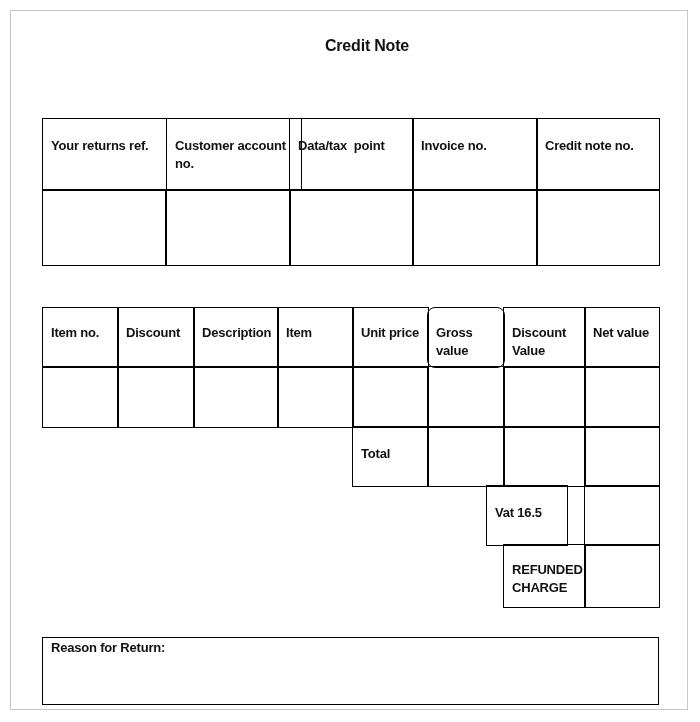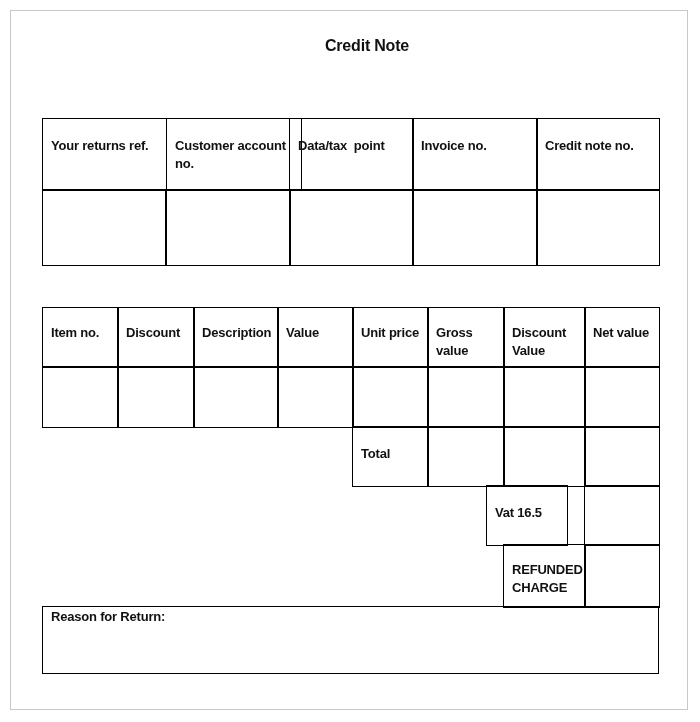--- a/index.html
+++ b/index.html
@@ -6,21 +6,21 @@
   body { width:700px; height:722px; position:relative; overflow:hidden;
          font-family:"Liberation Sans", "DejaVu Sans", sans-serif; color:#111; }
   .page { position:absolute; left:10px; top:10px; width:678px; height:700px;
           border:1px solid #c8c8c8; background:#fff; box-sizing:border-box; }
   .title { position:absolute; left:0; width:700px; top:37px; text-align:center;
            font-weight:bold; font-size:16px; letter-spacing:-0.2px;padding-left:17px; }
   .cell { position:absolute; box-sizing:border-box; border:1.5px solid #000;
           font-weight:bold; font-size:13px; line-height:18px; padding:18px 6px 0 8px;
           letter-spacing:-0.2px;margin-top:36px; }
   .cell.tight { padding-top:16px; }
-  .reason { position:absolute; left:42px; top:606px; width:617px; height:68px;
+  .reason { position:absolute; left:42px; top:637px; width:617px; height:68px;
             box-sizing:border-box; border:1.5px solid #000; padding:1px 8px;
             font-weight:bold; font-size:13px; line-height:18px; letter-spacing:-0.2px; }
 </style>
 </head>
 <body>
 
 <div class="page"></div>
 
 <div class="title">Credit Note</div>
 
@@ -32,23 +32,23 @@
 
 <div class="cell" style="left:42px;top:153px;width:125px;height:77px;"></div>
 <div class="cell" style="left:165px;top:153px;width:126px;height:77px;"></div>
 <div class="cell" style="left:289px;top:153px;width:125px;height:77px;"></div>
 <div class="cell" style="left:412px;top:153px;width:126px;height:77px;"></div>
 <div class="cell" style="left:536px;top:153px;width:124px;height:77px;"></div>
 
 <div class="cell tight" style="left:42px;top:271px;width:77px;height:61px;">Item no.</div>
 <div class="cell tight" style="left:117px;top:271px;width:78px;height:61px;">Discount</div>
 <div class="cell tight" style="left:193px;top:271px;width:86px;height:61px;padding-right:2px;">Description</div>
-<div class="cell tight" style="left:277px;top:271px;width:77px;height:61px;">Value</div>
+<div class="cell tight" style="left:277px;top:271px;width:77px;height:61px;">Item</div>
 <div class="cell tight" style="left:352px;top:271px;width:77px;height:61px;padding-right:2px;">Unit price</div>
-<div class="cell tight" style="left:427px;top:271px;width:78px;height:61px;padding-right:30px;">Gross value</div>
+<div class="cell tight" style="left:427px;top:271px;width:78px;height:61px;padding-right:30px;border-radius:8px;">Gross value</div>
 <div class="cell tight" style="left:503px;top:271px;width:83px;height:61px;padding-right:18px;">Discount Value</div>
 <div class="cell tight" style="left:584px;top:271px;width:76px;height:61px;padding-right:2px;">Net value</div>
 
 <div class="cell" style="left:42px;top:330px;width:77px;height:62px;"></div>
 <div class="cell" style="left:117px;top:330px;width:78px;height:62px;"></div>
 <div class="cell" style="left:193px;top:330px;width:86px;height:62px;"></div>
 <div class="cell" style="left:277px;top:330px;width:77px;height:62px;"></div>
 <div class="cell" style="left:352px;top:330px;width:77px;height:62px;"></div>
 <div class="cell" style="left:427px;top:330px;width:78px;height:62px;"></div>
 <div class="cell" style="left:503px;top:330px;width:83px;height:62px;"></div>

